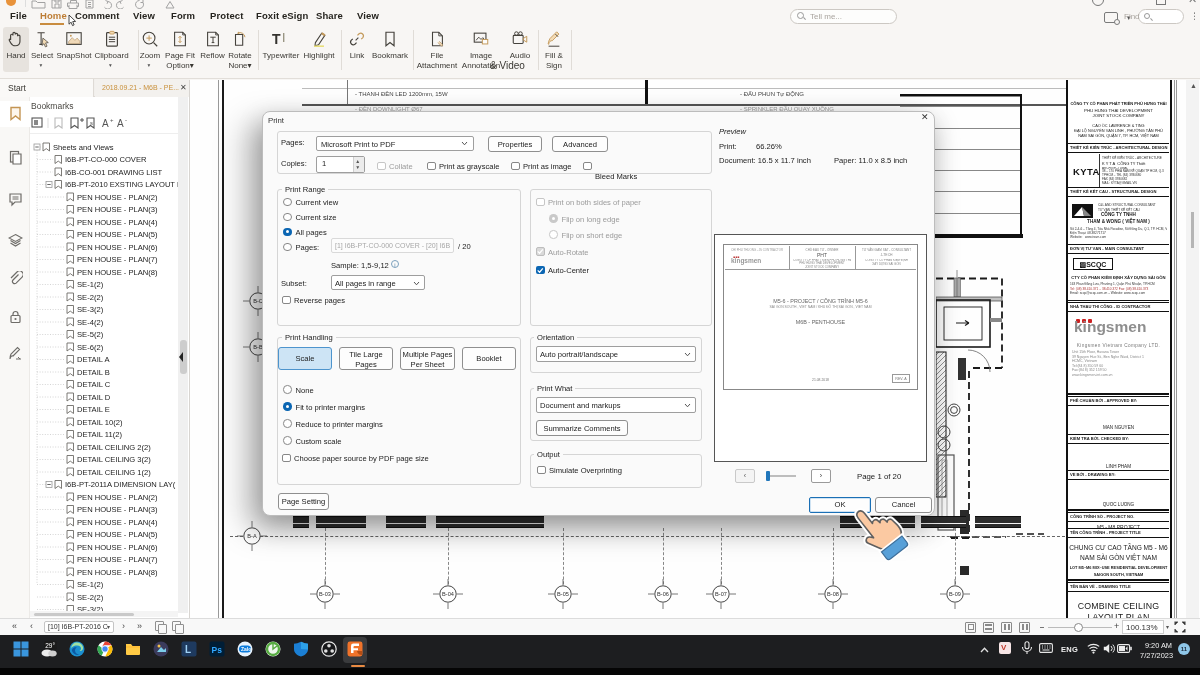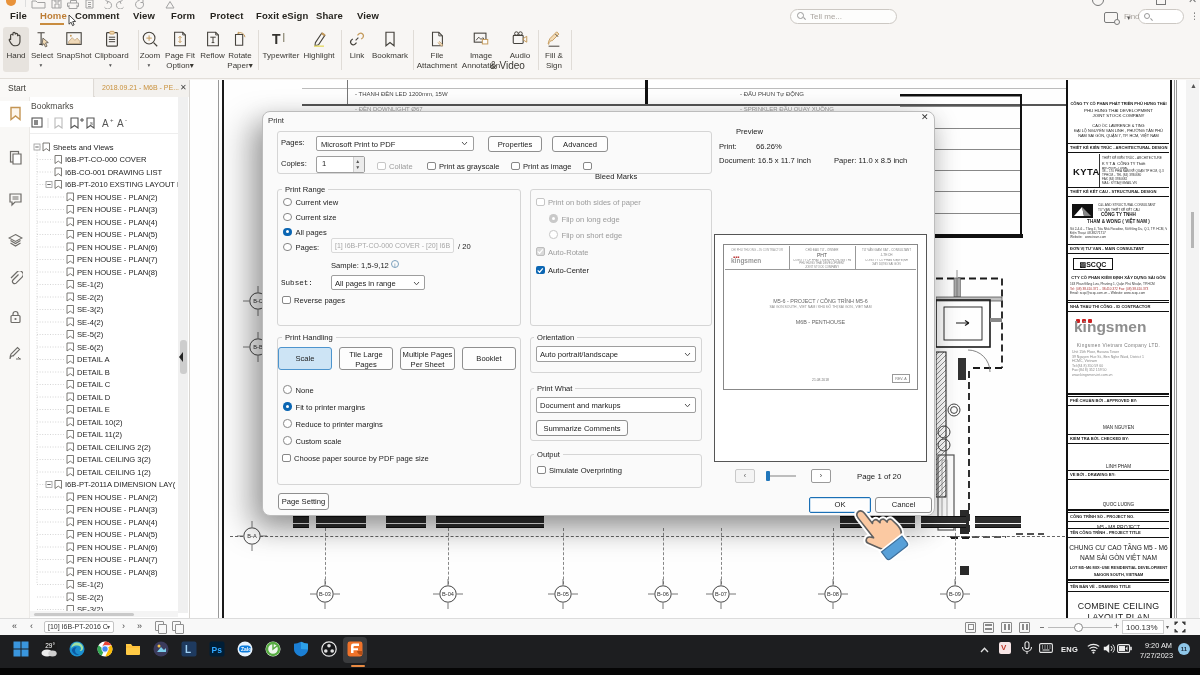--- a/index.html
+++ b/index.html
@@ -95,21 +95,21 @@
     <path d="M13 2.5 v3 h3" fill="none" stroke="#45423c" stroke-width="1"></path>
     <path d="M7 8 h6 M10 8 v6 M8.5 14 h3" stroke="#45423c" stroke-width="1.1"></path>
   </svg>
 <div class="a" style="left:182.5px;top:51px;width:60px;text-align:center;font-size:8px;color:#3a3833;line-height:9.5px">Reflow</div>
 <svg class="a" style="left:231px;top:30px" width="18" height="18" viewBox="0 0 20 20">
     <path d="M5 5 h8 v12 H5 Z" fill="none" stroke="#45423c" stroke-width="1.2"></path>
     <path d="M15.5 8 a5.5 5.5 0 0 0-8-4.5" fill="none" stroke="#c49a5b" stroke-width="1.1"></path>
     <path d="M8.4 1.6 L6.8 3.8 l2.6 .7 Z" fill="#c49a5b"></path>
   </svg>
 <div class="a" style="left:210px;top:51px;width:60px;text-align:center;font-size:8px;color:#3a3833;line-height:9.5px">Rotate</div>
-<div class="a" style="left:210px;top:60.5px;width:60px;text-align:center;font-size:8px;color:#3a3833;line-height:9.5px">Paper▾</div>
+<div class="a" style="left:210px;top:60.5px;width:60px;text-align:center;font-size:8px;color:#3a3833;line-height:9.5px">None▾</div>
 <div class="a" style="left:257.5px;top:30px;width:1px;height:40px;background:#e0dcd7"></div>
 <div class="a" style="left:272px;top:31px;font-size:14px;font-weight:bold;color:#34322e">T</div>
 <div class="a" style="left:282px;top:31px;font-size:12.5px;color:#8a8570">I</div>
 <div class="a" style="left:251px;top:51px;width:60px;text-align:center;font-size:8px;color:#3a3833;line-height:9.5px">Typewriter</div>
 <svg class="a" style="left:310px;top:30px" width="18" height="18" viewBox="0 0 20 20">
     <path d="M6 14 L13 3.5 l3.5 2.5 -7 10.5 -4 1 Z" fill="none" stroke="#45423c" stroke-width="1.2"></path>
     <path d="M13 3.5 l3.5 2.5" stroke="#c49a5b" stroke-width="2.4"></path>
     <path d="M4.5 18 h11" stroke="#e8df7a" stroke-width="1.8"></path>
   </svg>
 <div class="a" style="left:289px;top:51px;width:60px;text-align:center;font-size:8px;color:#3a3833;line-height:9.5px">Highlight</div>
@@ -593,21 +593,21 @@
 <div class="a" style="left:20px;top:115.5px;width:8.5px;height:8.5px;border-radius:50%;background:#0b66b3"></div>
 <div class="a" style="left:22.75px;top:118.25px;width:3px;height:3px;border-radius:50%;background:#fff"></div>
 <div class="a" style="left:32.5px;top:116.3px;color:#1b1b1b">All pages</div>
 <div class="a" style="left:20px;top:130.5px;width:8.5px;height:8.5px;border-radius:50%;background:#fff;border:1px solid #878787"></div>
 <div class="a" style="left:32.5px;top:131.3px;color:#1b1b1b">Pages:</div>
 <div class="a" style="left:68px;top:126px;width:123px;height:15px;background:#fcfcfc;border:1px solid #d9d9d9;border-radius:2px"></div>
 <div class="a" style="left:72px;top:129.5px;color:#a8a8a8;font-size:7px">[1] I6B-PT-CO-000 COVER - [20] I6B</div>
 <div class="a" style="left:195px;top:130px;">/ 20</div>
 <div class="a" style="left:68px;top:148.5px;">Sample: 1,5-9,12</div>
 <div class="a" style="left:128px;top:147.5px;width:8px;height:8px;border:1px solid #7aa0bd;border-radius:50%;color:#5b87a8;font-size:6px;text-align:center;line-height:8px">i</div>
-<div class="a" style="left:18px;top:166.5px;font-family:Liberation Mono, monospace;">Subset:</div>
+<div class="a" style="left:18px;top:166.5px;">Subset:</div>
 <div class="a" style="left:68px;top:163px;width:94px;height:15px;background:#fff;border:1px solid #9e9e9e;border-radius:2px;"></div>
 <div class="a" style="left:72px;top:166.5px;">All pages in range</div>
 <svg class="a" style="left:150px;top:169px" width="7" height="5" viewBox="0 0 7 5">
       <path d="M1 1 L3.5 3.8 L6 1" stroke="#555" fill="none"></path>
     </svg>
 <div class="a" style="left:19px;top:183.5px;width:8.5px;height:8.5px;background:#fff;border:1px solid #878787;border-radius:2px"></div>
 <div class="a" style="left:31px;top:184.1px;color:#1b1b1b">Reverse pages</div>
 <div class="a" style="left:267px;top:77px;width:182px;height:137px;border:1px solid #d5d5d5;border-radius:3px;"></div>
 <div class="a" style="left:273px;top:85.5px;width:8.5px;height:8.5px;background:#fff;border:1px solid #c6c6c6;border-radius:2px"></div>
 <div class="a" style="left:285px;top:86.1px;color:#9b9b9b">Print on both sides of paper</div>
@@ -656,21 +656,21 @@
 <div class="a" style="left:273px;top:285px;width:160px;height:16px;background:#fff;border:1px solid #9e9e9e;border-radius:2px;"></div>
 <div class="a" style="left:277px;top:289px;">Document and markups</div>
 <svg class="a" style="left:421px;top:291px" width="7" height="5" viewBox="0 0 7 5">
       <path d="M1 1 L3.5 3.8 L6 1" stroke="#555" fill="none"></path>
     </svg>
 <div class="a" style="left:273px;top:308px;width:92px;height:16px;background:#fdfdfd;border:1px solid #8f8f8f;border-radius:3px;text-align:center;line-height:15px">Summarize Comments</div>
 <div class="a" style="left:267px;top:342px;width:172px;height:34px;border:1px solid #d5d5d5;border-radius:3px;"></div>
 <div class="a" style="left:271px;top:337.5px;background:#fafafa;padding:0 3px">Output</div>
 <div class="a" style="left:274px;top:353.5px;width:8.5px;height:8.5px;background:#fff;border:1px solid #878787;border-radius:2px"></div>
 <div class="a" style="left:286px;top:354.1px;color:#1b1b1b">Simulate Overprinting</div>
-<div class="a" style="left:473px;top:15px;">Preview</div>
+<div class="a" style="left:456px;top:15px;font-style:italic;">Preview</div>
 <div class="a" style="left:456px;top:30px;">Print:</div>
 <div class="a" style="left:493px;top:30px;">66.26%</div>
 <div class="a" style="left:456px;top:44px;">Document:  16.5 x 11.7 inch</div>
 <div class="a" style="left:571px;top:44px;">Paper:  11.0 x 8.5 inch</div>
 <div class="a" style="left:451px;top:122px;width:213px;height:228px;background:#fff;border:1.5px solid #555"></div>
 <div class="a" style="left:460px;top:132px;width:195px;height:146px;background:#fff;border:1px solid #888"></div>
 <div class="a" style="left:462px;top:134px;width:191px;height:24px;border-bottom:1px solid #999"></div>
 <div class="a" style="left:526px;top:134px;width:1px;height:24px;background:#999"></div>
 <div class="a" style="left:592px;top:134px;width:1px;height:24px;background:#999"></div>
 <div class="a" style="left:466px;top:136px;width:56px;font-size:2.9px;color:#999;text-align:center;white-space:nowrap;overflow:hidden">CHI PHU THUONG - JS CONTRACTOR</div>

